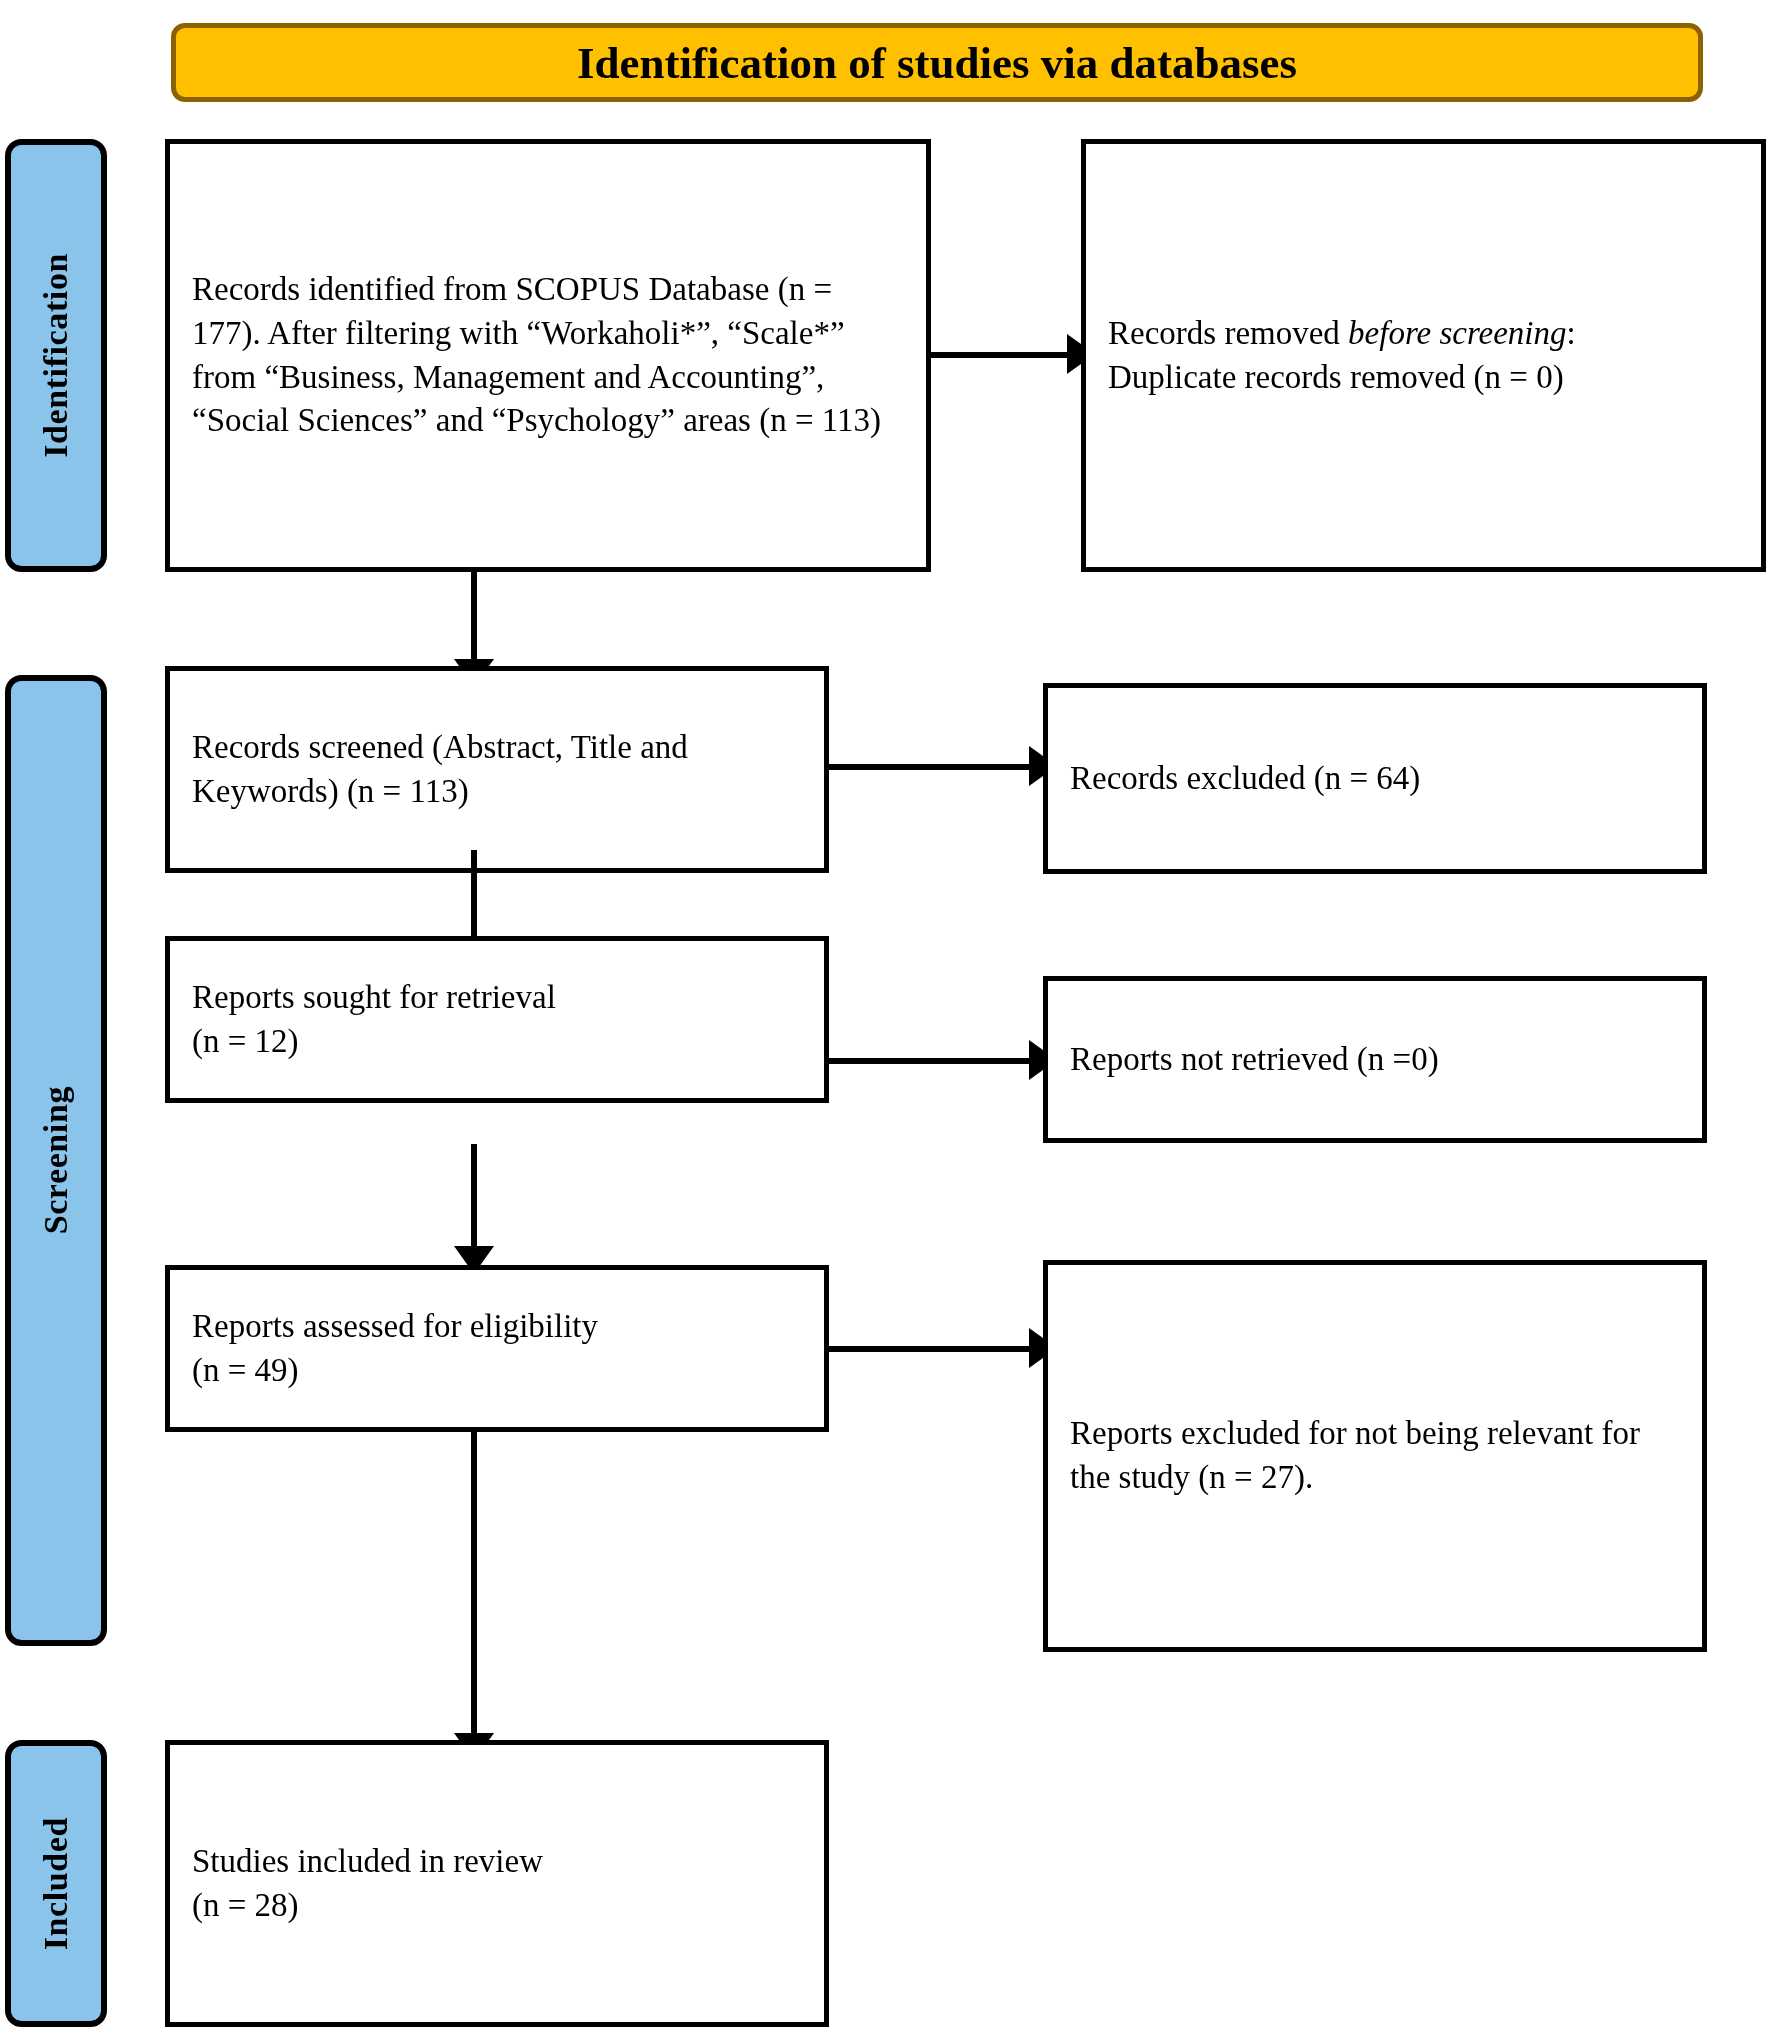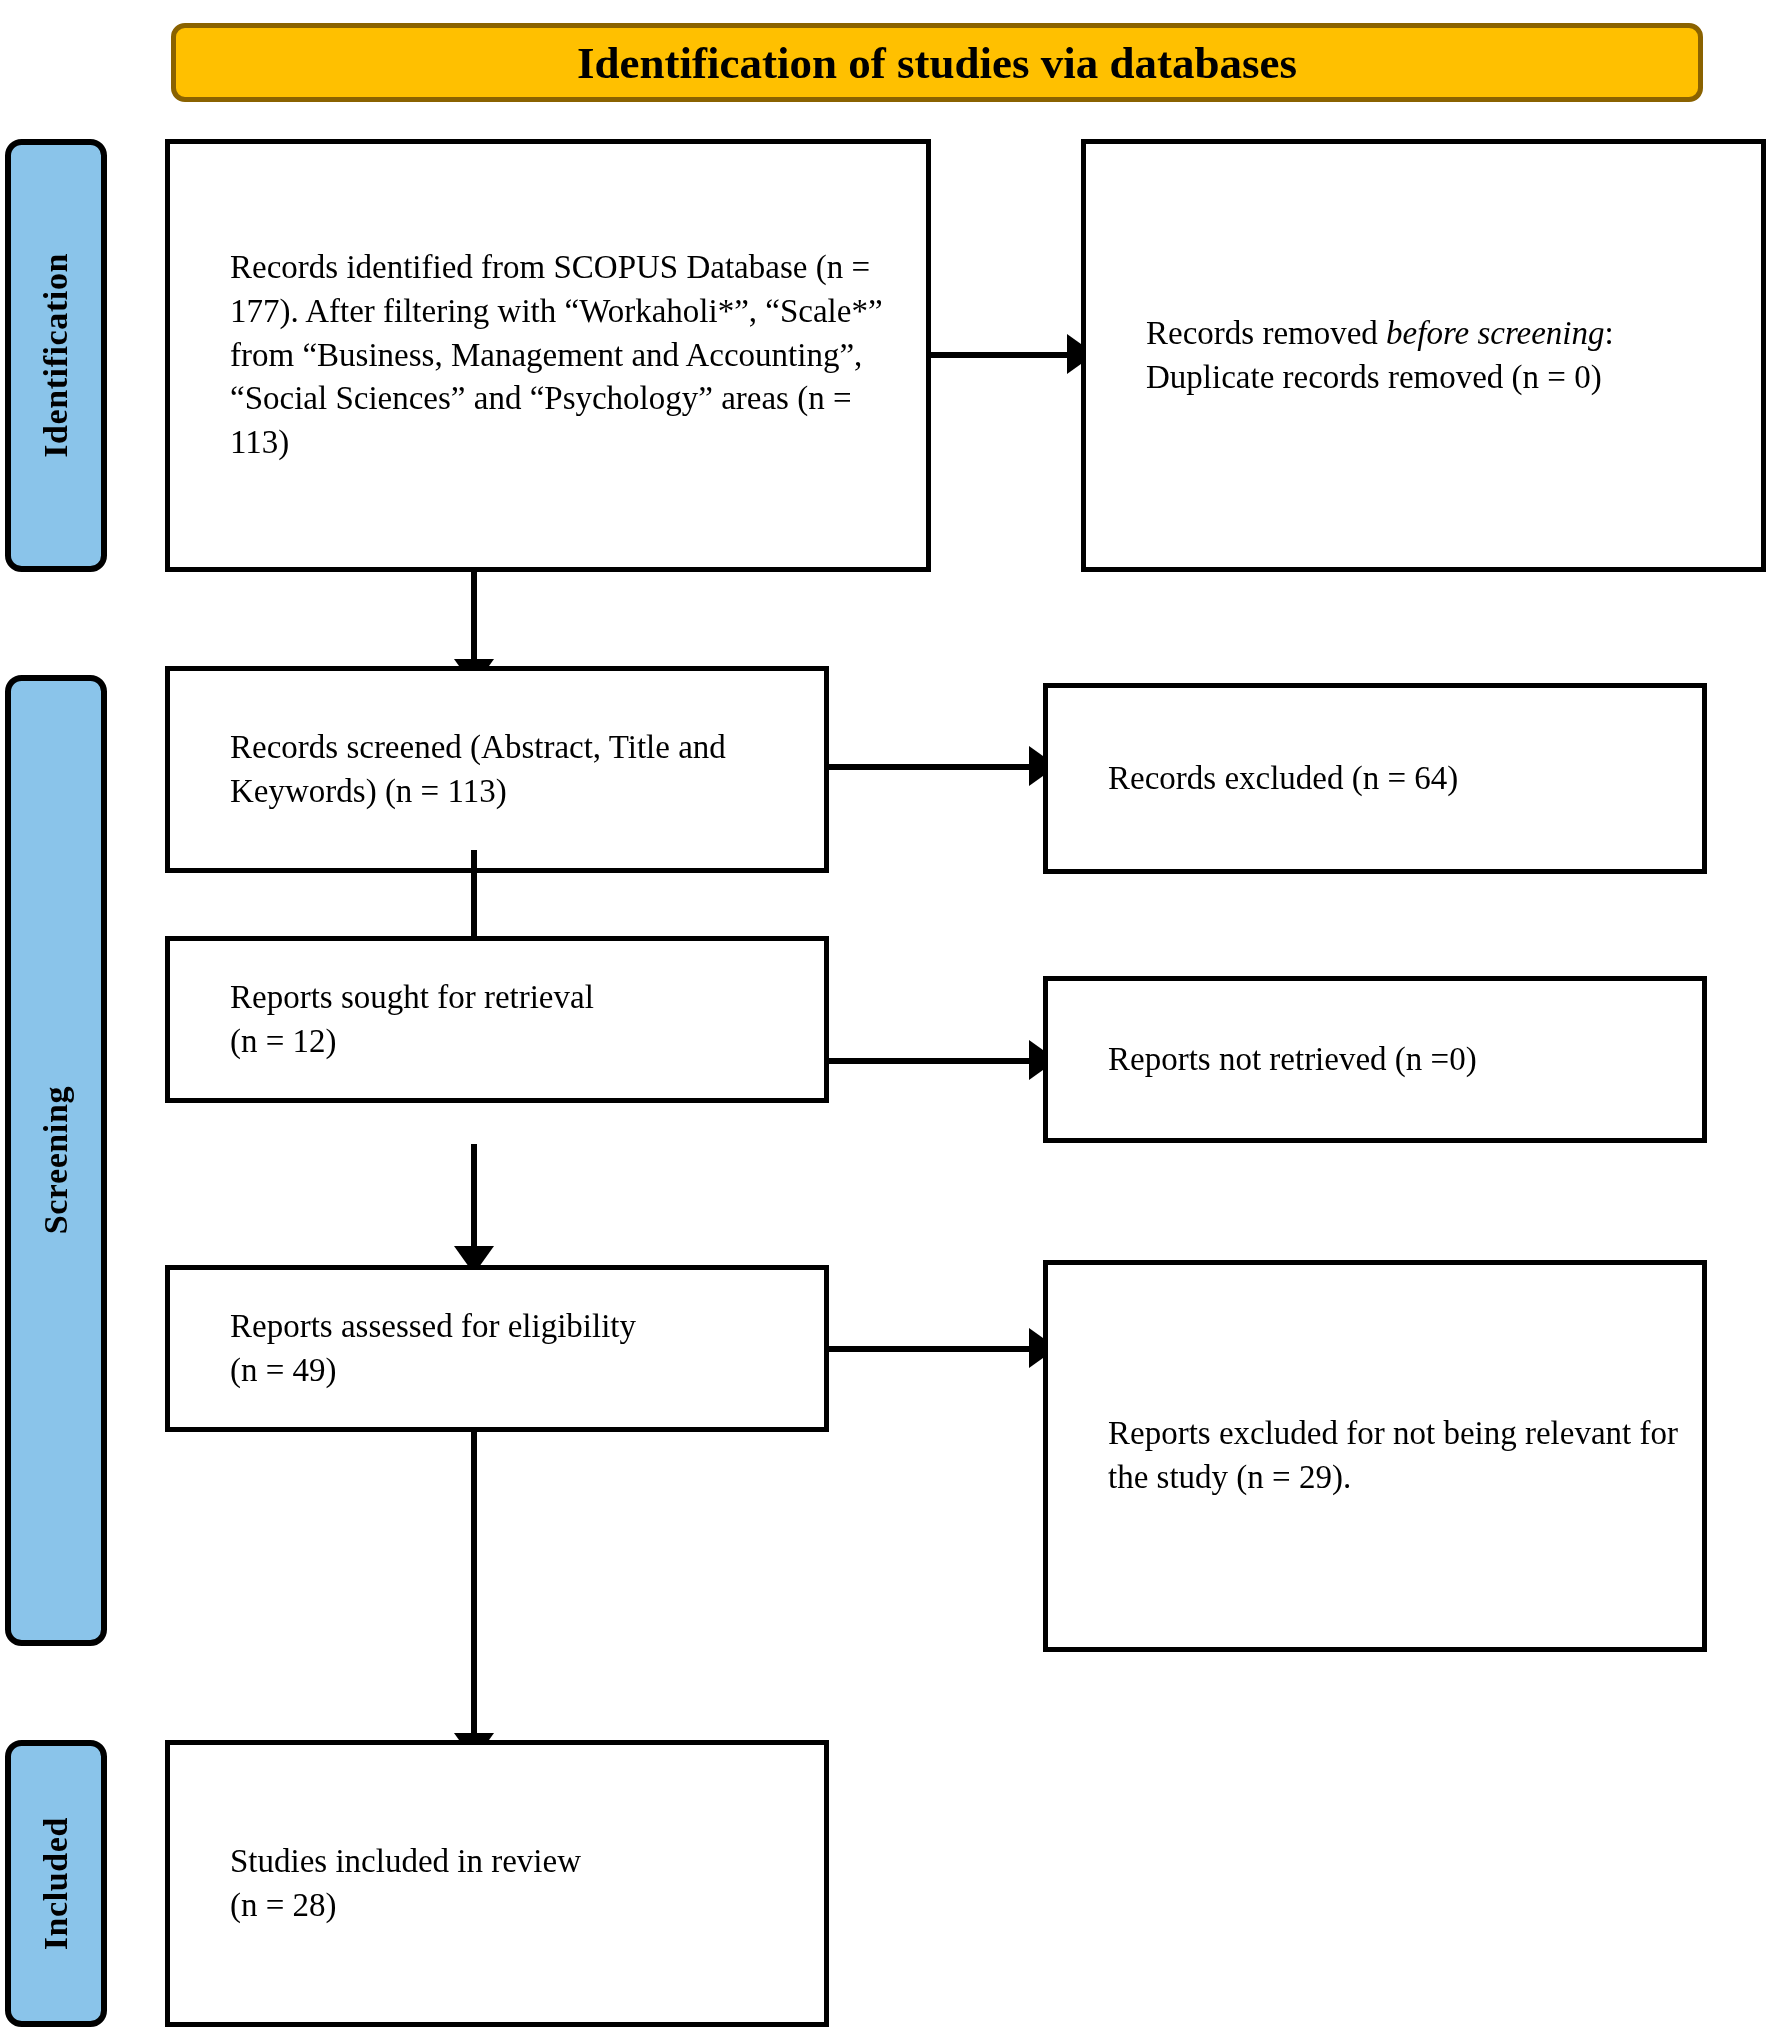--- a/index.html
+++ b/index.html
@@ -63,21 +63,20 @@
   }
 
   
   .flow-box {
     position: absolute;
     background: #ffffff;
     border: 5.7px solid #000000;
     box-sizing: border-box;
     display: flex;
     align-items: center;
-    padding-left: 38px;
   }
   .flow-box-text {
     font-size: 33px;
     line-height: 1.33;
     color: #000000;
     padding: 0 22px;
     width: 100%;
     box-sizing: border-box;
   }
   .it { font-style: italic; }
@@ -168,21 +167,21 @@
   <div class="arrow-head-down" style="left:454px; top:1246px;"></div>
 
   <div class="flow-box" style="left:165px; top:1265px; width:664px; height:167px;">
     <div class="flow-box-text"><span>Reports assessed for eligibility</span><br><span>(n = 49)</span></div>
   </div>
 
   <div class="conn" style="left:828px; top:1346px; width:206px; height:5.7px;"></div>
   <div class="arrow-head-right" style="left:1029px; top:1328px;"></div>
 
   <div class="flow-box" style="left:1043px; top:1260px; width:664px; height:392px;">
-    <div class="flow-box-text">Reports excluded for not being relevant for the study (n = 29).</div>
+    <div class="flow-box-text">Reports excluded for not being relevant for the study (n = 27).</div>
   </div>
 
   <div class="conn" style="left:471px; top:1432px; width:5.7px; height:306px;"></div>
   <div class="arrow-head-down" style="left:454px; top:1733px;"></div>
 
   <div class="flow-box" style="left:165px; top:1740px; width:664px; height:287px;">
     <div class="flow-box-text"><span>Studies included in review</span><br><span>(n = 28)</span></div>
   </div>
 
 </div>

